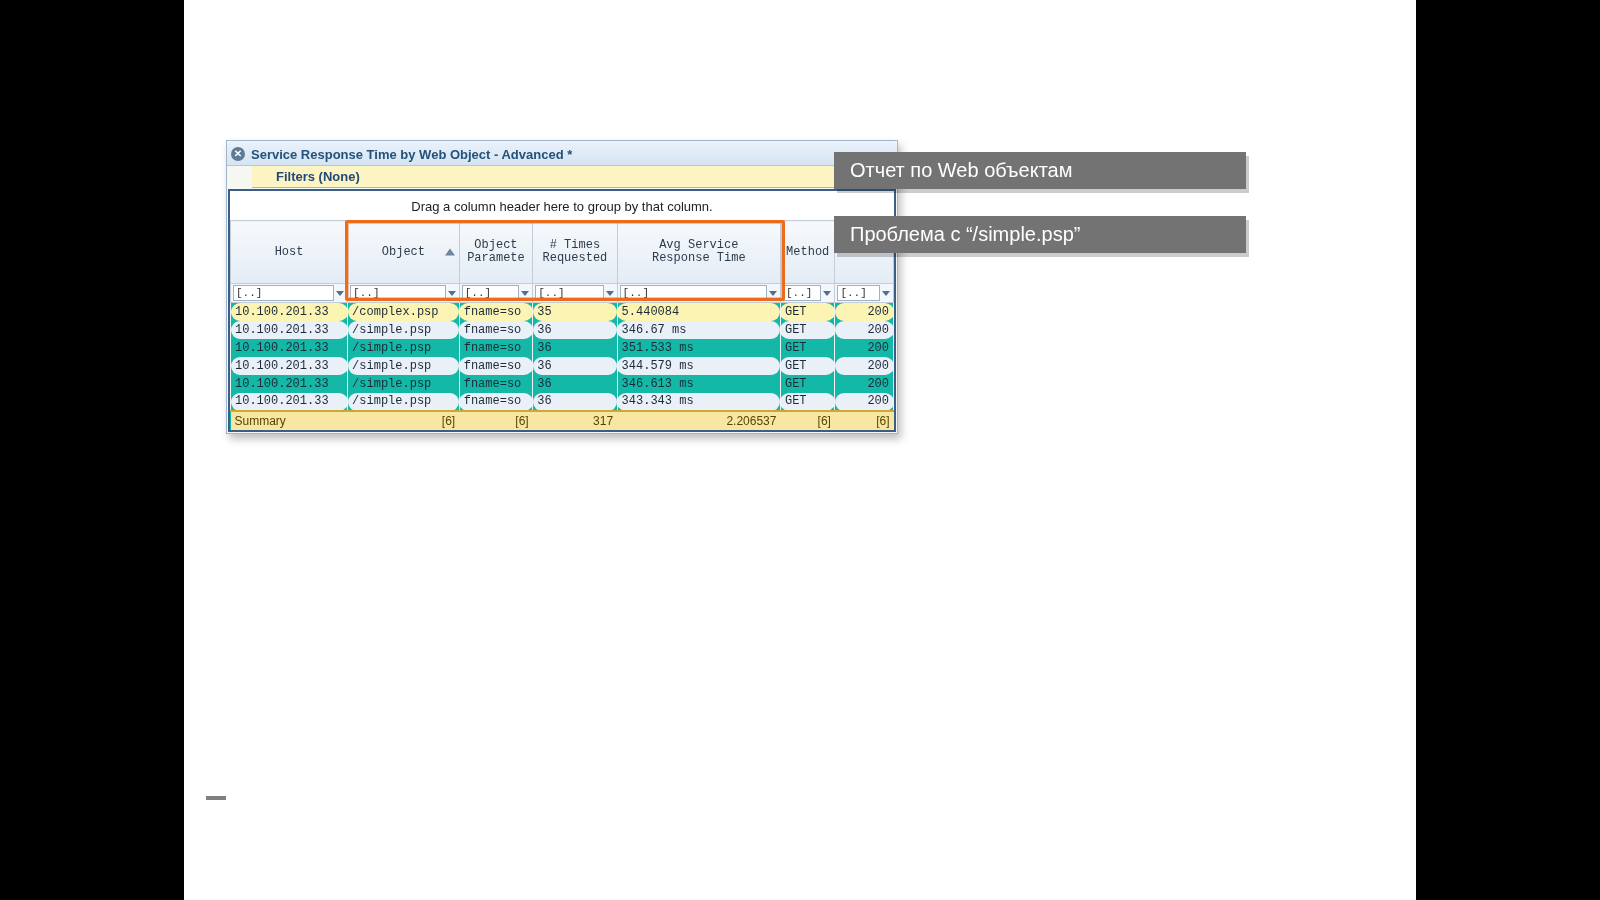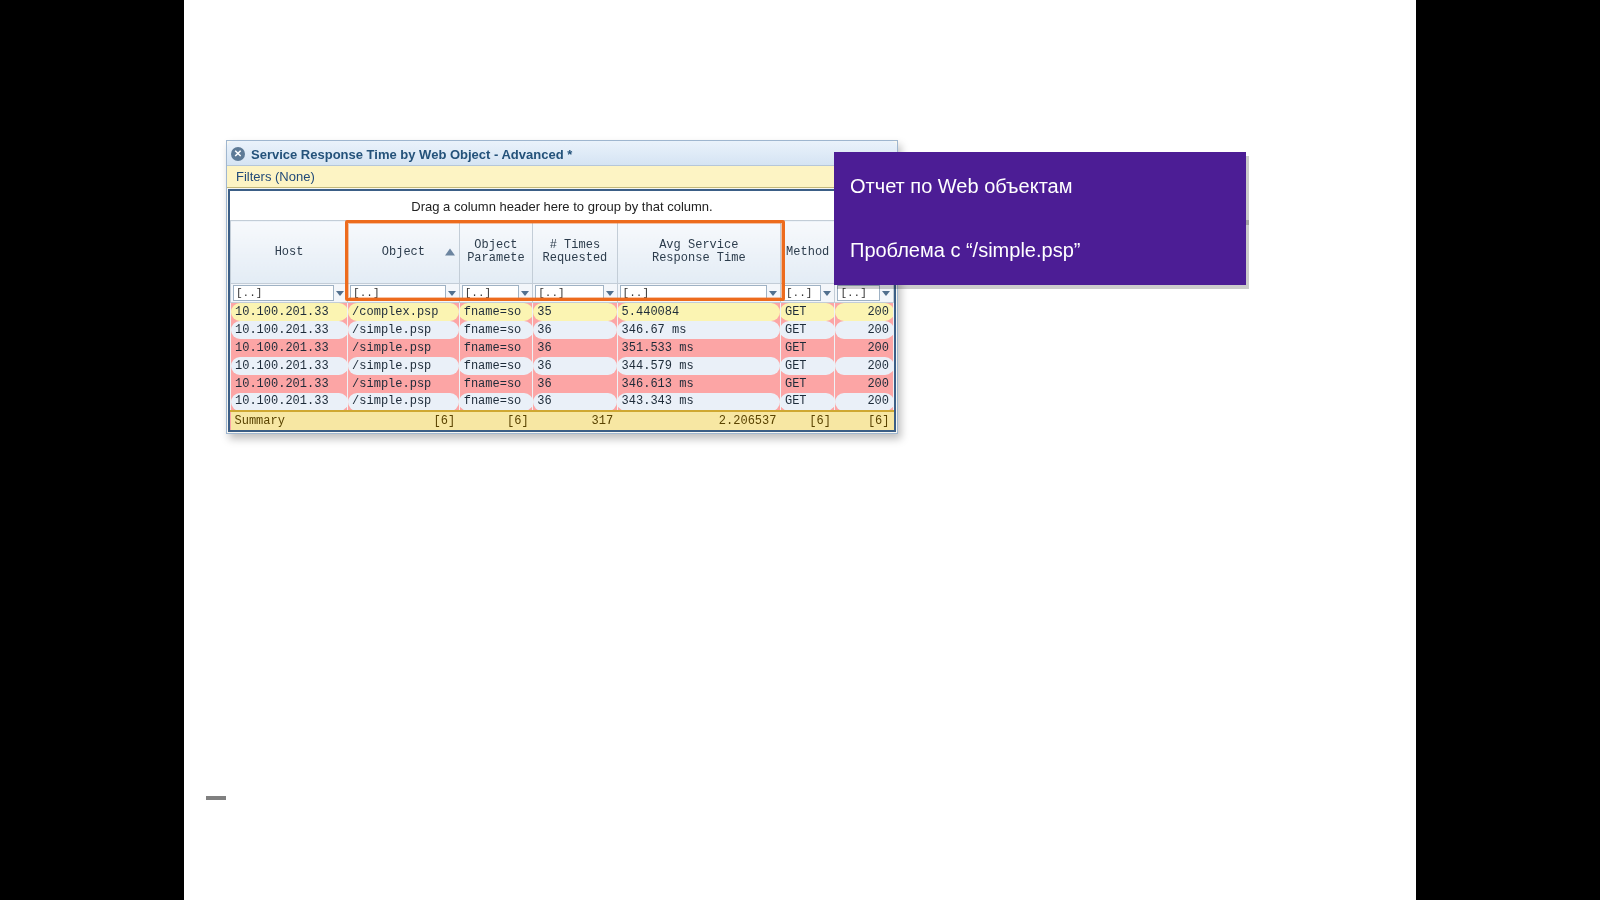--- a/index.html
+++ b/index.html
@@ -36,31 +36,32 @@
     color:#24527a;
     font-size:13px;
   }
   .tab .close {
     width:14px; height:14px; border-radius:50%;
     background:#5d7a96; color:#fff;
     display:flex; align-items:center; justify-content:center;
     font-size:10px; line-height:1; margin-right:6px;
   }
   .filters {
-    padding:3px 9px;
+    padding:3px 24px;
     background:#fdf4c4;
     border-bottom:1px solid #c3b87a;
-    font-weight:normal;
+    font-weight:bold;
     color:#214a7a;
     font-size:13px;
+    margin-left:25px;
   }
   .grid {
     border:2px solid #3b5e86;
     margin:1px;
-    background:#fca5a5;
+    background:#14b8a6;
   }
   .group-hint {
     text-align:center;
     font-size:13px;
     color:#222;
     padding:8px 0 6px;
     background:#fff;
   }
   table { border-collapse:collapse; width:100%; table-layout:fixed; }
   th {
@@ -109,41 +110,41 @@
     white-space:nowrap;
     overflow:hidden;
     border-radius:9px;
   }
   tbody tr { height:18px; }
   tbody tr.alt { background:#eaf0f8; }
   tbody tr.hl { background:#fbf4b2; }
   tfoot td {
     background:#f7e7a3;
     border-top:2px solid #cfa832;
-    font-family:Liberation Mono, monospace;
+    font-family:Liberation Sans, sans-serif;
     font-size:12px; color:#5a4300;
     padding:2px 4px;
     white-space:nowrap;
   }
   .num { text-align:right; }
   .highlight-box {
     position:absolute;
     border:3px solid #ed6b1d;
     border-radius:2px;
     pointer-events:none;
     box-shadow:0 0 0 1px rgba(237,107,29,.4) inset;
   }
   
   .callout {
     position:absolute;
-    background:#4c1d95;
+    background:#737373;
     color:#fff;
     font-size:20px;
     font-family:"Segoe UI",Arial,sans-serif;
-    padding:23px 16px;
+    padding:7px 16px;
     box-shadow:3px 4px 0 rgba(0,0,0,.2);
     display:flex; align-items:center;
     min-width:380px;
   }
   .dash {
     position:absolute;
     left:22px; bottom:100px;
     width:20px; height:4px; background:#808080;
   }
   col.c-host   { width:86px; }

